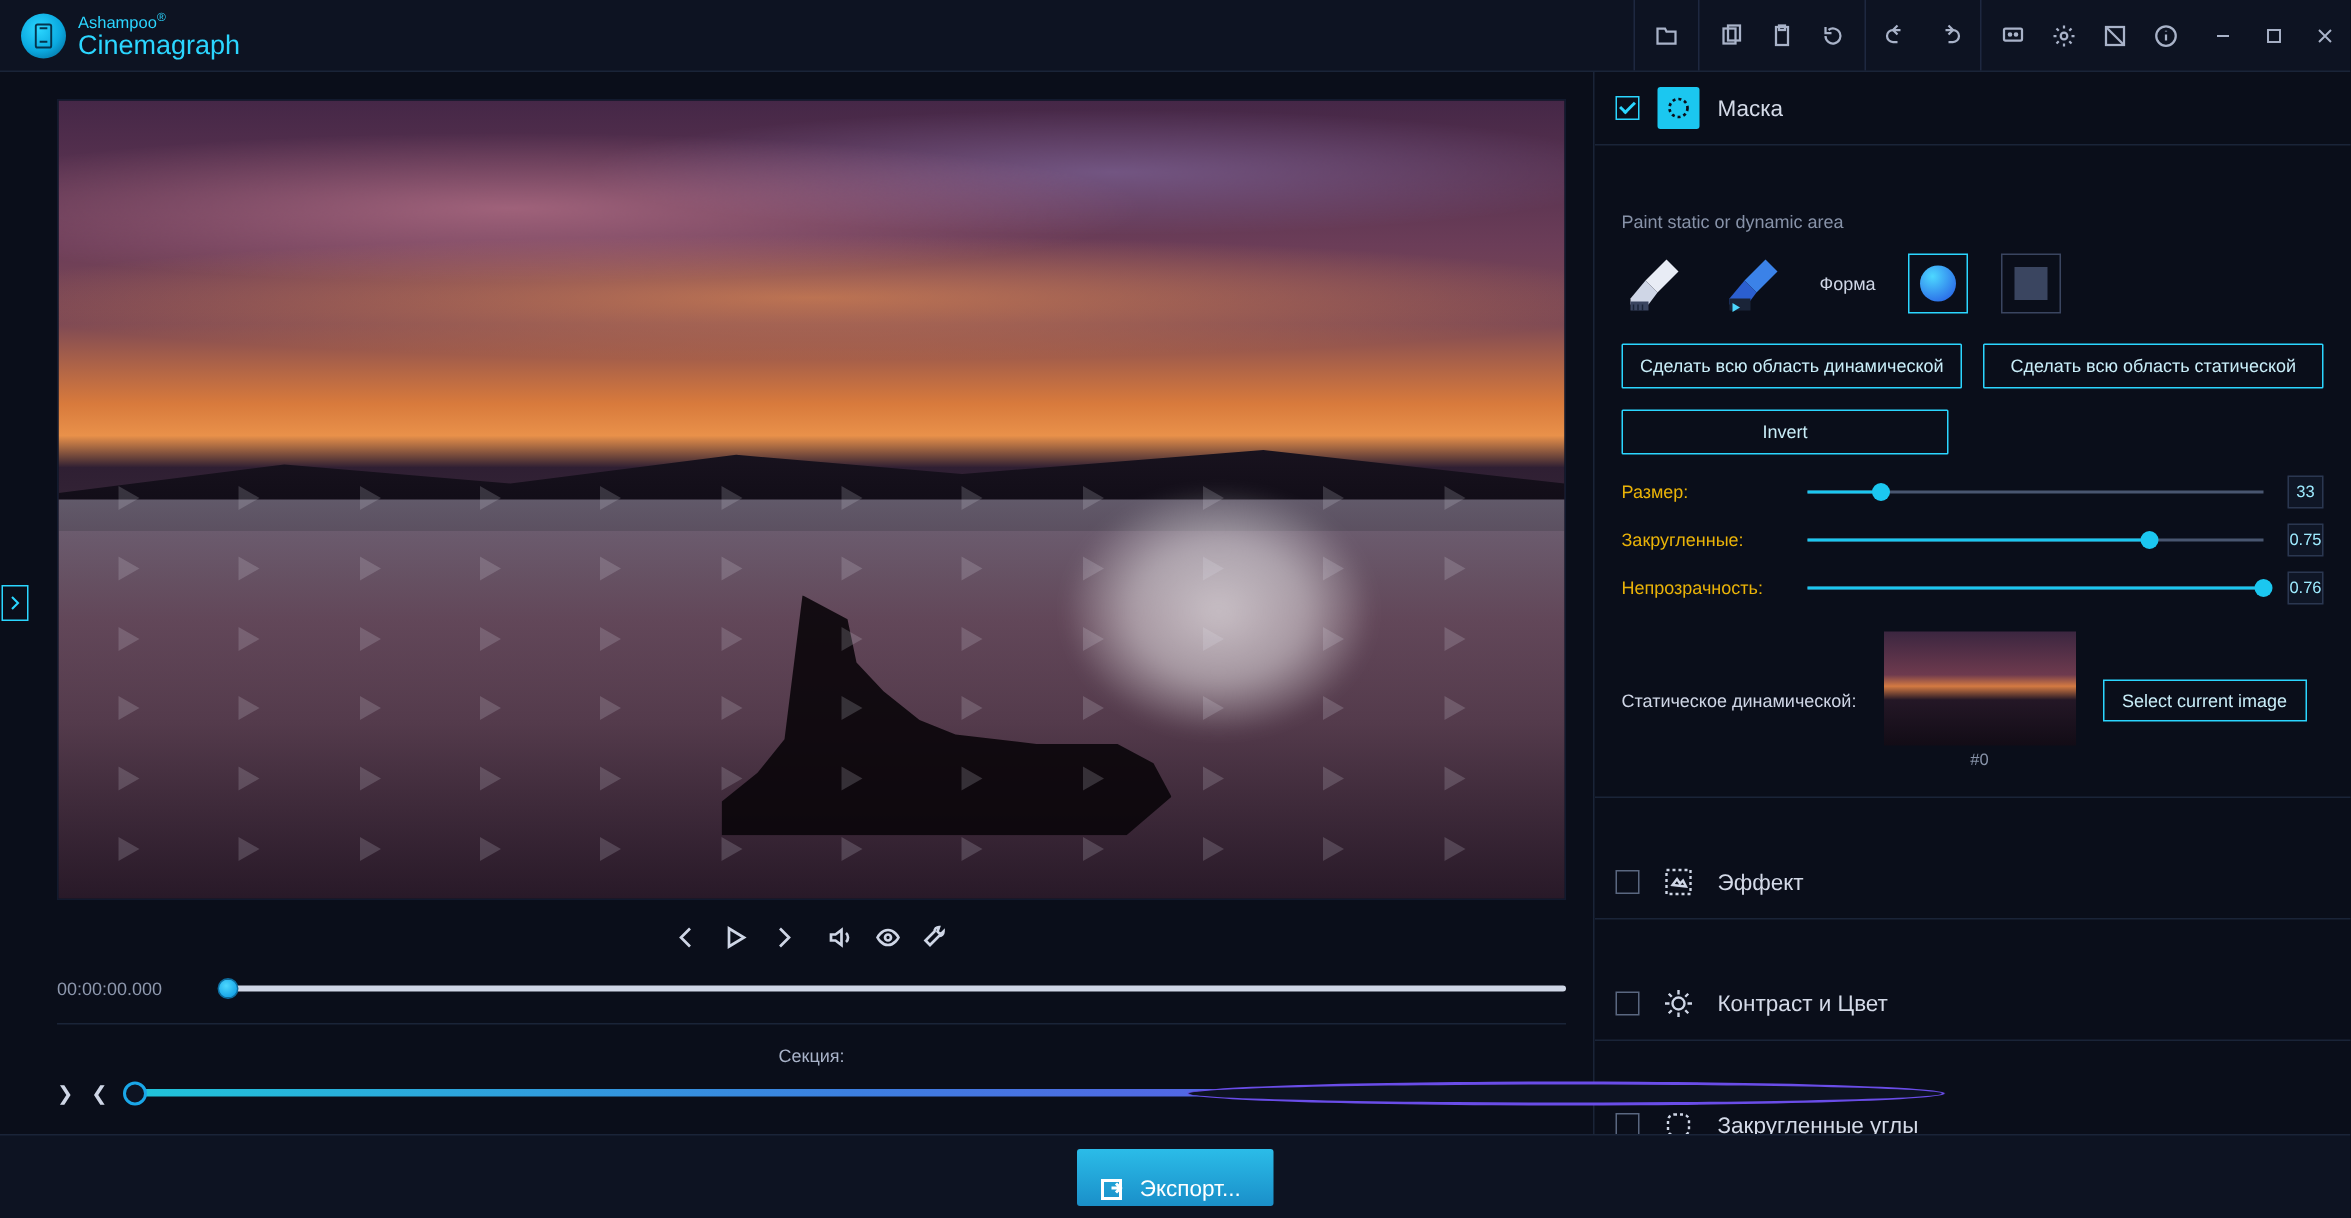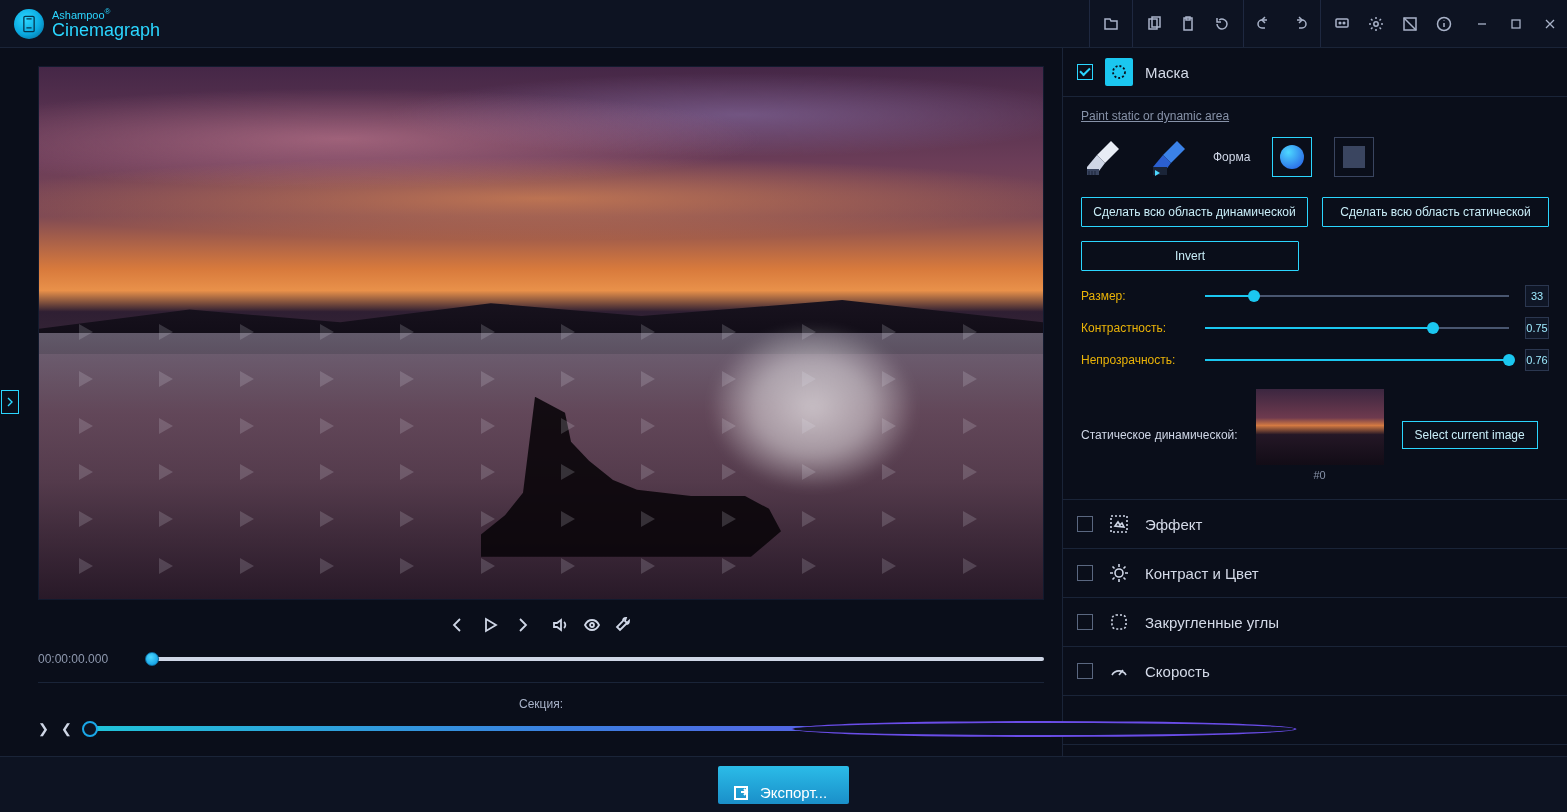--- a/index.html
+++ b/index.html
@@ -104,37 +104,38 @@
 .range-knob { position:absolute; top:50%; transform:translate(-50%,-50%); width:16px;height:16px;border-radius:50%;
   border:2px solid #1aa7e8; background:#0d1322;}
 .range-knob.left{left:0;}
 .range-knob.right{left:100%; border-color:#6a4de8;}
 
 .right {
   width:505px;
   border-left:1px solid #1a2438;
   display:flex; flex-direction:column;
   overflow-y:auto;
+  gap:32px;
 }
 .panel-header {
   display:flex; align-items:center; gap:12px;
   padding:10px 14px;
   border-bottom:1px solid #1a2438;
 }
 .panel-header.collapsed { border-bottom:1px solid #1a2438;}
 .chk { width:16px;height:16px;border:1px solid #2bd6ff; display:flex;align-items:center;justify-content:center; cursor:pointer;}
 .chk.checked::after{content:''; width:8px;height:4px;border-left:2px solid #2bd6ff;border-bottom:2px solid #2bd6ff; transform:rotate(-45deg) translate(1px,-1px);}
 .chk.unchecked{border-color:#5a6780;}
 .panel-icon-box { width:28px;height:28px; background:#1bc7f0; display:flex;align-items:center;justify-content:center; border-radius:2px;}
 .panel-icon-box svg{width:18px;height:18px;stroke:#0a0e1a;fill:none;stroke-width:1.8;}
 .panel-icon { width:28px;height:28px; display:flex;align-items:center;justify-content:center;}
 .panel-icon svg{width:22px;height:22px;stroke:#cfd6e6;fill:none;stroke-width:1.6;}
 .panel-title { font-size:15px; color:#d4dae8; }
 .panel-body { padding:12px 18px 18px; border-bottom:1px solid #1a2438;}
-.hint { font-size:12px; color:#8792a8; margin-bottom:12px;text-decoration:underline;}
+.hint { font-size:12px; color:#8792a8; margin-bottom:12px;}
 .tools-row { display:flex; align-items:center; gap:22px; margin-bottom:18px;}
 .tool-brush { width:44px;height:44px; display:flex;align-items:center;justify-content:center; cursor:pointer;}
 .tool-brush svg{width:40px;height:40px;}
 .shape-label { font-size:12px; color:#cfd6e6;}
 .shape-box { width:40px;height:40px;border:1px solid #2bd6ff; display:flex;align-items:center;justify-content:center; cursor:pointer;}
 .shape-box.inactive{border-color:#3a4560;}
 .shape-box .circ{width:24px;height:24px;border-radius:50%;background:radial-gradient(circle at 35% 30%,#4dd8ff,#2b6de8 80%);}
 .shape-box .sq{width:22px;height:22px;background:#3a4560;}
 .btn-row { display:flex; gap:14px; margin-bottom:14px;}
 .btn {
@@ -470,21 +471,21 @@
 
       <div class="slider-row">
         <label>Размер:</label>
         <div class="slider">
           <div class="fill" style="width:16%"></div>
             <div class="knob" style="left:16%"></div>
         </div>
         <div class="valbox">33</div>
       </div>
       <div class="slider-row">
-        <label>Контрастность:</label>
+        <label>Закругленные:</label>
         <div class="slider">
           <div class="fill" style="width:75%"></div>
             <div class="knob" style="left:75%"></div>
         </div>
         <div class="valbox">0.75</div>
       </div>
       <div class="slider-row">
         <label>Непрозрачность:</label>
         <div class="slider">
           <div class="fill" style="width:100%"></div>

